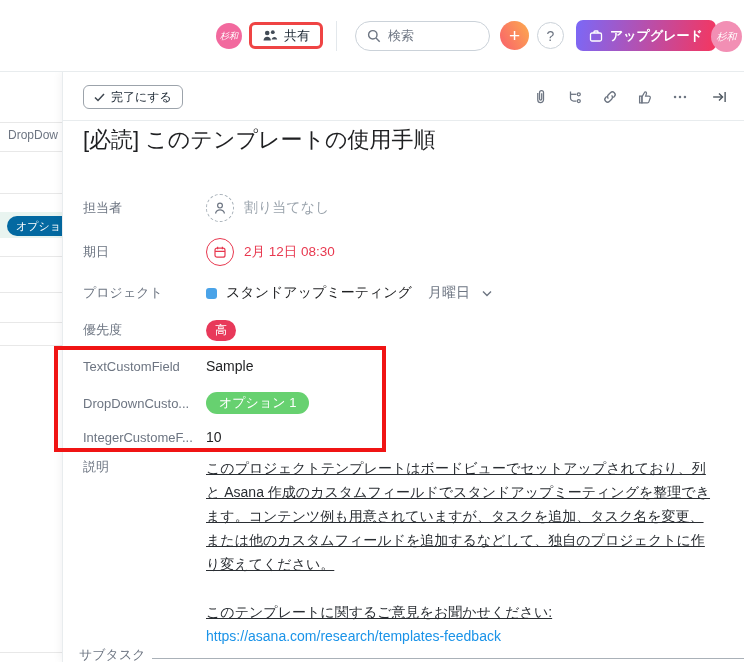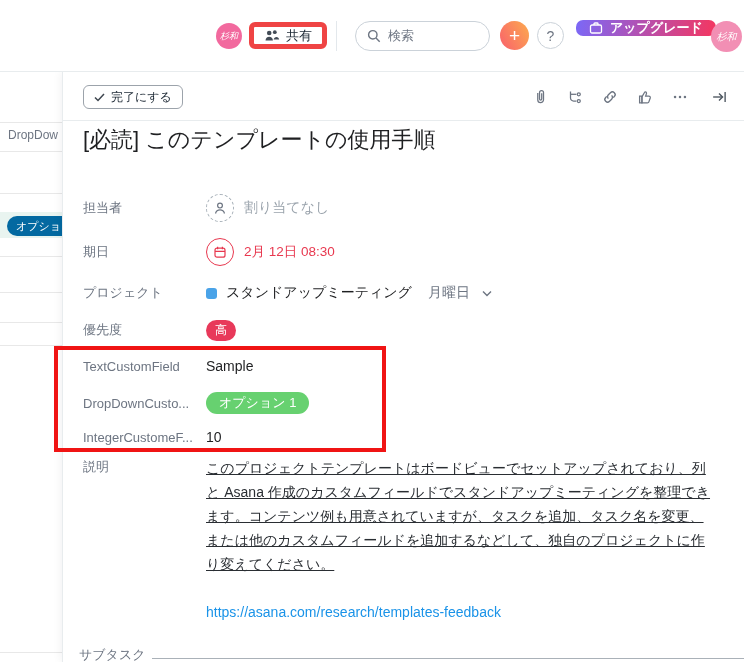--- a/index.html
+++ b/index.html
@@ -6,32 +6,32 @@
   .screen{position:relative;width:744px;height:662px;background:#fff;overflow:hidden;
           font-family:"Liberation Sans",sans-serif;color:#1e1f21;}
   
   .topbar{position:absolute;left:0;top:0;width:744px;height:71px;background:#fff;
           border-bottom:1px solid #e8ecee;z-index:5;}
   .avatar{position:absolute;border-radius:50%;color:#fff;display:flex;align-items:center;
           justify-content:center;cursor:pointer;font-style:italic;}
   .avatar-1{left:216px;top:23px;width:26px;height:26px;background:#f2699e;font-size:9px;}
   .avatar-2{left:711px;top:21px;width:31px;height:31px;background:#f28fb4;font-size:10px;}
   .share-btn{position:absolute;left:249px;top:22px;height:27px;display:flex;align-items:center;
-          gap:6px;padding:0 10px;background:#fff;border:5px solid #ef4444;border-radius:6px;
+          gap:6px;padding:0 10px;background:#fff;border:3px solid #ef4444;border-radius:6px;
           font-size:13px;color:#1b2733;cursor:pointer;}
   .vdivider{position:absolute;left:336px;top:21px;width:1px;height:30px;background:#e3e8ec;}
   .search{position:absolute;left:355px;top:21px;width:135px;height:30px;border:1px solid #cbd2d9;
           border-radius:16px;display:flex;align-items:center;gap:7px;padding-left:11px;
           box-sizing:border-box;font-size:13px;color:#6d7582;cursor:text;background:#fff;}
   .plus-btn{position:absolute;left:500px;top:21px;width:29px;height:29px;border:none;border-radius:50%;
           background:linear-gradient(60deg,#f9606c,#fcab4e);color:#fff;font-size:19px;line-height:27px;
           text-align:center;cursor:pointer;padding:0;}
   .help-btn{position:absolute;left:537px;top:22px;width:27px;height:27px;border:1px solid #cbd2d9;
           border-radius:50%;background:#fff;color:#6d7582;font-size:14px;cursor:pointer;padding:0;}
-  .upgrade-btn{position:absolute;left:576px;top:20px;height:16px;display:flex;align-items:center;gap:7px;
+  .upgrade-btn{position:absolute;left:576px;top:20px;height:31px;display:flex;align-items:center;gap:7px;
           padding:0 13px;border:none;border-radius:7px;cursor:pointer;
           background:linear-gradient(100deg,#7b68f7 0%,#f5365f 100%);color:#fff;font-size:13px;font-weight:700;}
   
   .bg-list{position:absolute;left:0;top:72px;width:62px;height:590px;background:#fff;z-index:1;}
   .bg-line{position:absolute;left:0;width:62px;height:1px;background:#e8e8e8;}
   .bg-colhead{position:absolute;left:8px;top:56px;font-size:12px;color:#6d7582;white-space:nowrap;}
   .bg-highlight{position:absolute;left:0;top:140px;width:62px;height:26px;background:#e9f4f0;}
   .bg-pill{position:absolute;left:7px;top:144px;height:20px;line-height:20px;padding:0 9px;
           border-radius:10px 0 0 10px;background:#0369a1;color:#fff;font-size:11px;white-space:nowrap;
           width:60px;overflow:hidden;cursor:pointer;}
@@ -267,20 +267,21 @@
 
     <div class="field-row" style="top:352px;height:26px">
       <span class="field-label">IntegerCustomeF...</span>
       <span class="custom-val">10</span>
     </div>
 
     <div class="desc-row">
       <span class="field-label" style="padding-top:2px">説明</span>
       <div class="desc-body">
         <p class="desc-p1">このプロジェクトテンプレートはボードビューでセットアップされており、列と Asana 作成のカスタムフィールドでスタンドアップミーティングを整理できます。コンテンツ例も用意されていますが、タスクを追加、タスク名を変更、または他のカスタムフィールドを追加するなどして、独自のプロジェクトに作り変えてください。</p>
+        <p class="desc-p2">このテンプレートに関するご意見をお聞かせください:</p>
         <a class="desc-link" href="#">https://asana.com/research/templates-feedback</a>
       </div>
     </div>
 
     <div class="subtask-line"></div>
     <div class="subtask-label">サブタスク</div>
   </section>
 
   <div class="annotation-rect"></div>
 </div>

